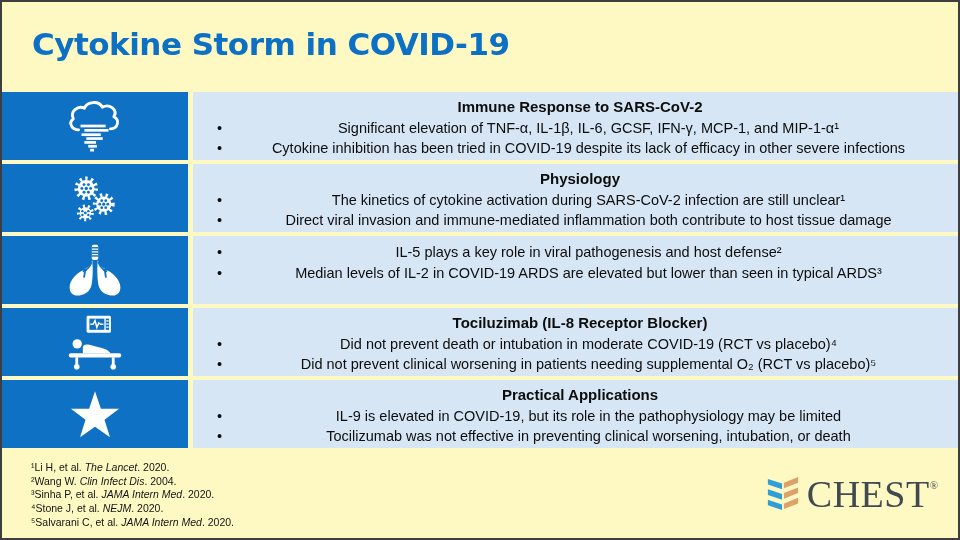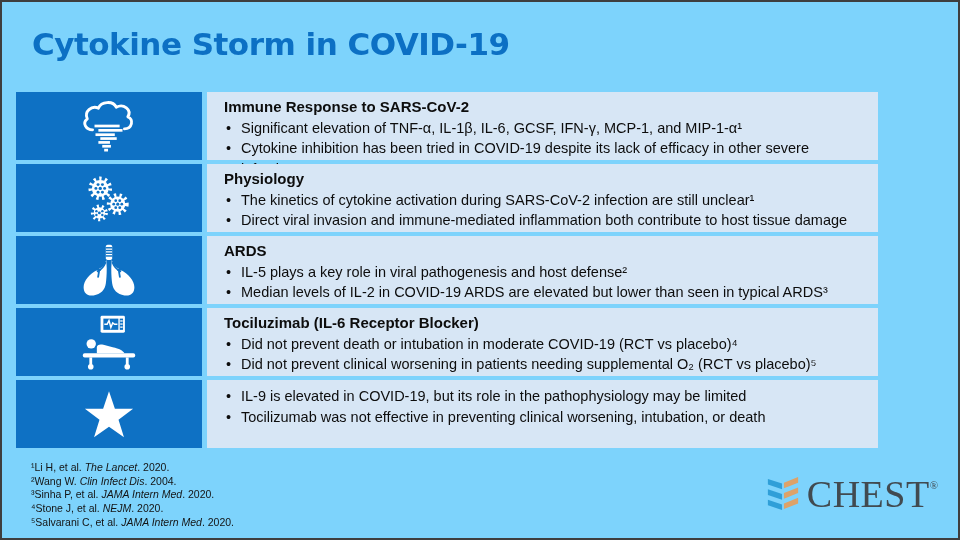--- a/index.html
+++ b/index.html
@@ -7,31 +7,31 @@
     --row_bg:#D7E6F5;
     --title_blue:#0C70C4;
     --logo_blue:#2F9FD8;
     --logo_tan:#DDA268;
     --logo_text:#414A50;
     --border_gray:#3E3E3E;
   }
   *{box-sizing:border-box;margin:0;padding:0;}
   html,body{width:960px;height:540px;background:#fff;}
   .slide{
-    position:relative;width:960px;height:540px;background:#7dd3fc;
+    position:relative;width:960px;height:540px;background:#fef9c3;
     border:2px solid var(--border_gray);
     font-family:"Liberation Sans",sans-serif;overflow:hidden;
   }
   .title{
     position:absolute;left:30px;top:24px;
     font-family:"DejaVu Sans",sans-serif;
     font-size:31px;font-weight:bold;color:var(--title_blue);
     letter-spacing:-0.5px;white-space:nowrap;
   }
-  .rows{position:absolute;top:90px;left:14px;width:862px;}
+  .rows{position:absolute;top:90px;left:0;width:956px;text-align:center;}
   .row{display:flex;height:68px;margin-bottom:4px;}
   .icon-cell{
     width:186px;flex:none;background:var(--accent_blue);
     display:flex;align-items:center;justify-content:center;margin-right:5px;
   }
   .content-cell{flex:1;background:var(--row_bg);padding:6px 8px 0 17px;}
   .row-heading{font-size:15px;font-weight:bold;color:#0d0d0d;line-height:1.25;margin-bottom:1px;}
   .bullet{display:flex;font-size:14.5px;color:#0d0d0d;line-height:1.42;}
   .marker{width:17px;flex:none;padding-left:2px;}
   .bullet-text{flex:1;}
@@ -157,21 +157,20 @@
             <path d="M28,23 C26,28 23.5,30.5 19.5,32.5"></path>
             <path d="M22,31 L16.5,30"></path>
             <path d="M21,32.5 L20,38.5"></path>
             <path d="M36,23 C38,28 40.5,30.5 44.5,32.5"></path>
             <path d="M42,31 L47.5,30"></path>
             <path d="M43,32.5 L44,38.5"></path>
           </g>
         </svg>
       </div>
       <div class="content-cell">
-        <div class="row-heading">ARDS</div>
         <div class="bullet">
           <span class="marker">•</span>
           <span class="bullet-text">IL-5 plays a key role in viral pathogenesis and host defense²</span>
         </div>
         <div class="bullet">
           <span class="marker">•</span>
           <span class="bullet-text">Median levels of IL-2 in COVID-19 ARDS are elevated but lower than seen in typical ARDS³</span>
         </div>
       </div>
     </section>
@@ -191,39 +190,40 @@
           <circle class="wf" cx="13" cy="33" r="5"></circle>
           <path class="wf" d="M19,43 L19,37 C19,34 22,33 26,34 L36,36.5 C43,38 47,40 48.5,43 Z"></path>
           <rect class="wf" x="4" y="43" width="56" height="4.5" rx="2"></rect>
           <rect class="wf" x="11" y="47.5" width="3" height="8"></rect>
           <rect class="wf" x="50" y="47.5" width="3" height="8"></rect>
           <circle class="wf" cx="12.5" cy="57.5" r="3"></circle>
           <circle class="wf" cx="51.5" cy="57.5" r="3"></circle>
         </svg>
       </div>
       <div class="content-cell">
-        <div class="row-heading">Tociluzimab (IL-6 Receptor Blocker)</div>
+        <div class="row-heading">Tociluzimab (IL-8 Receptor Blocker)</div>
         <div class="bullet">
           <span class="marker">•</span>
           <span class="bullet-text">Did not prevent death or intubation in moderate COVID-19 (RCT vs placebo)⁴</span>
         </div>
         <div class="bullet">
           <span class="marker">•</span>
           <span class="bullet-text">Did not prevent clinical worsening in patients needing supplemental O₂ (RCT vs placebo)⁵</span>
         </div>
       </div>
     </section>
 
     <section class="row">
       <div class="icon-cell">
         <svg width="58" height="56" viewBox="0 0 64 60">
           <polygon class="wf" points="32,5 38.5,24.1 58.6,24.3 42.5,36.4 48.5,55.6 32,44 15.5,55.6 21.5,36.4 5.4,24.3 25.5,24.1"></polygon>
         </svg>
       </div>
       <div class="content-cell">
+        <div class="row-heading">Practical Applications</div>
         <div class="bullet">
           <span class="marker">•</span>
           <span class="bullet-text">IL-9 is elevated in COVID-19, but its role in the pathophysiology may be limited</span>
         </div>
         <div class="bullet">
           <span class="marker">•</span>
           <span class="bullet-text">Tocilizumab was not effective in preventing clinical worsening, intubation, or death</span>
         </div>
       </div>
     </section>

